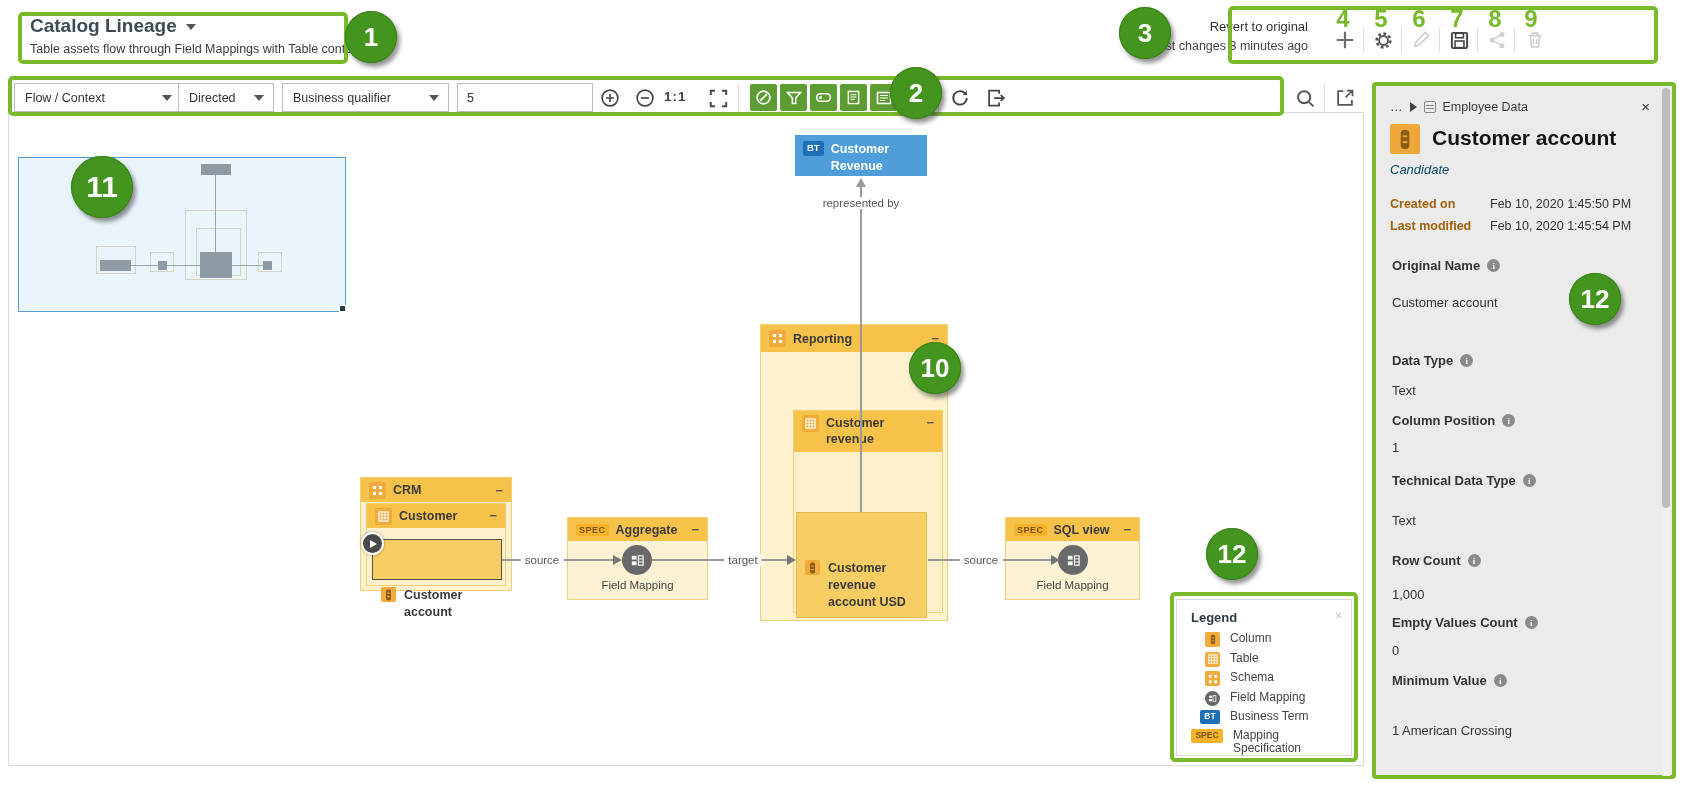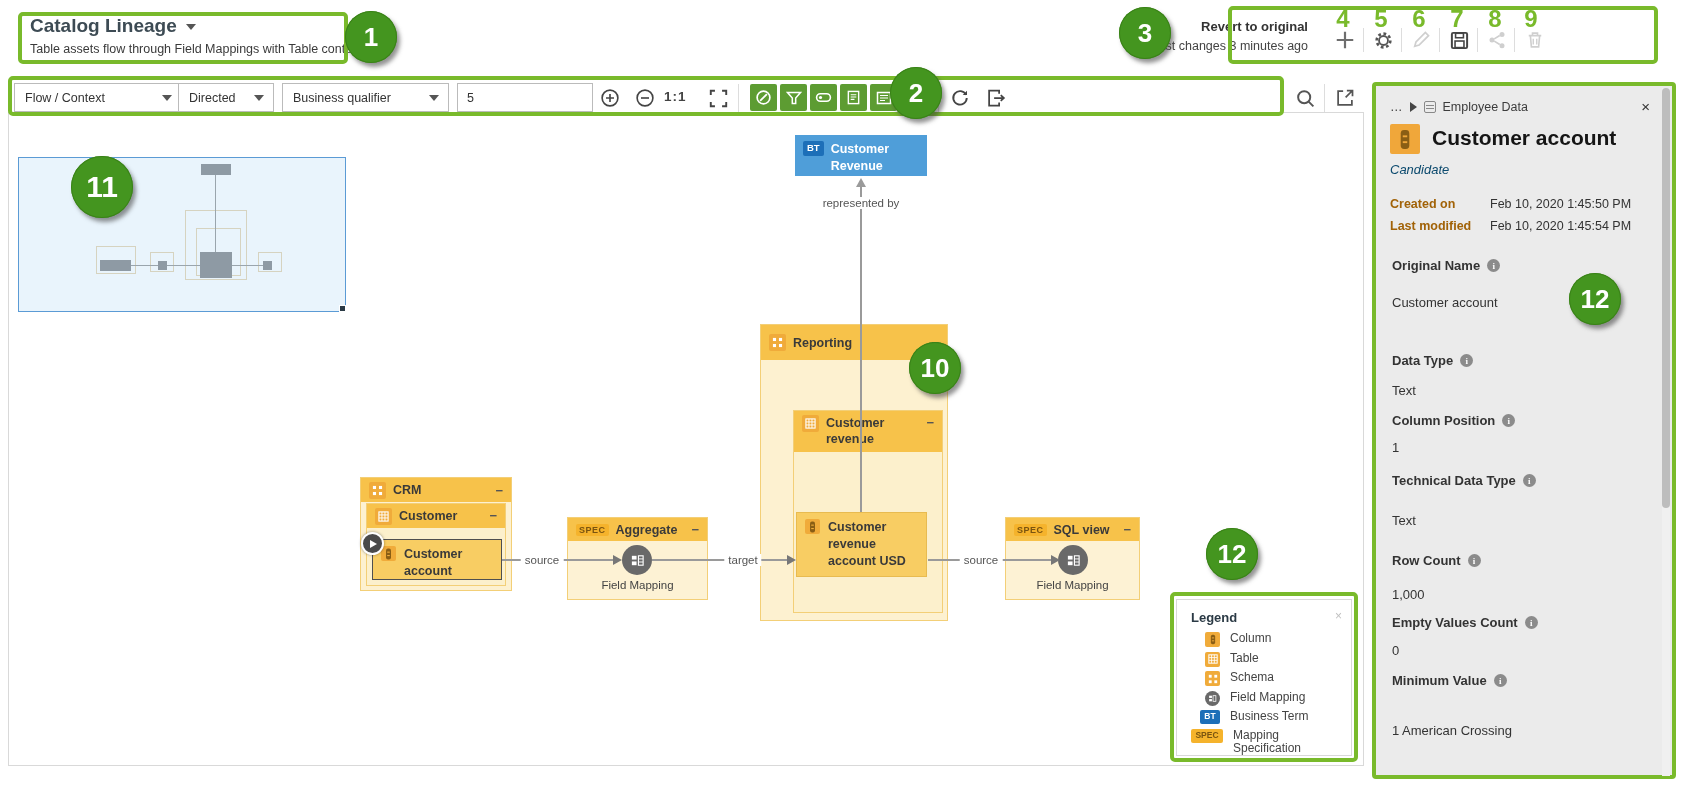--- a/index.html
+++ b/index.html
@@ -13,21 +13,21 @@
            color:#fff; font-weight:bold; font-size:26px; display:flex; align-items:center; justify-content:center; z-index:31; }
   .badge.big { width:62px; height:62px; font-size:30px; }
   .num-label { position:absolute; color:#79ba2b; font-weight:bold; font-size:24px; z-index:31; width:38px; text-align:center; }
 
   
   .page-title { position:absolute; left:30px; top:15px; font-size:19px; font-weight:bold; color:#3d4b54; }
   .caret-down { display:inline-block; width:0; height:0; border-left:5px solid transparent; border-right:5px solid transparent; border-top:6px solid #555; margin-left:9px; vertical-align:middle; }
   .page-subtitle { position:absolute; left:30px; top:42px; font-size:12.5px; color:#3a3a3a; }
 
   .revert-wrap { position:absolute; left:1130px; top:18px; width:178px; text-align:right; line-height:1.45; }
-  .revert-title { font-size:13px; font-weight:bold; color:#333; }
+  .revert-title { font-size:13px; font-weight:normal; color:#333; }
   .revert-sub { font-size:12.5px; color:#444; }
 
   .hdr-icons { position:absolute; left:1326px; top:26px; display:flex; z-index:5; }
   .hdr-icon-col { width:38px; height:28px; display:flex; align-items:center; justify-content:center; }
   .hdr-sep { position:absolute; width:1px; height:24px; background:#ddd; top:28px; }
 
   
   .tb-select { position:absolute; top:83px; height:29px; border:1px solid #bbb; background:#fff; font-size:12.5px; color:#333;
                display:flex; align-items:center; padding:0 10px; }
   .tb-select .caret-down { position:absolute; right:9px; }
@@ -50,21 +50,21 @@
   
   .grp { position:absolute; background:#fdf1d0; border:1px solid #f3cf77; z-index:1; }
   .grp-header { height:24px; background:#f7c24a; display:flex; align-items:center; padding:0 8px; gap:7px;
                 font-size:12.5px; font-weight:bold; color:#3a3a3a; }
   .grp-header .collapse { margin-left:auto; color:#555; font-weight:bold; font-size:13px; }
   .tbl { position:absolute; background:#fcf0cc; border:1px solid #f3cf77; z-index:2; }
   .tbl-header { background:#f7c24a; display:flex; align-items:flex-start; padding:4px 8px; gap:7px;
                 font-size:12.5px; font-weight:bold; color:#3a3a3a; line-height:1.3; }
   .tbl-header .collapse { margin-left:auto; color:#555; font-weight:bold; font-size:13px; }
   .colnode { position:absolute; background:#f8cd63; z-index:3; font-size:12.5px; font-weight:bold; color:#3a3a3a; }
-  .colnode .body { display:flex; padding:6px 8px; gap:8px; line-height:1.35; }
+  .colnode .body { display:flex; padding:6px 8px; gap:8px; line-height:1.35;margin-top:41px; }
   .colnode .attrs { background:#fdf6dd; font-weight:normal; font-size:12px; color:#444; padding:3px 8px 4px; line-height:1.7; border-top:1px solid #f0d79a; }
   .nicon { width:17px; height:17px; background:#f0ab3a; border-radius:2px; flex:0 0 auto; display:flex; align-items:center; justify-content:center; }
   .nicon.small { width:15px; height:15px; }
   .spec-chip { background:#f5b32c; color:#7a5410; font-weight:bold; font-size:9px; padding:1px 3px; border-radius:2px; letter-spacing:.5px; flex:0 0 auto; }
   .specnode { position:absolute; background:#fdf2d4; border:1px solid #f3cf77; z-index:2; }
   .fm-circle { position:absolute; width:30px; height:30px; border-radius:50%; background:#696969; display:flex; align-items:center; justify-content:center; z-index:4; }
   .fm-label { position:absolute; font-size:11.5px; color:#444; text-align:center; z-index:3; }
   .btnode { position:absolute; background:#4f9ed9; z-index:3; display:flex; padding:6px 8px; gap:7px;
             font-size:12.5px; font-weight:bold; color:#fff; line-height:1.35; }
   .bt-chip { background:#1d6fb8; color:#fff; font-weight:bold; font-size:9.5px; padding:1px 4px; border-radius:2px; height:15px; flex:0 0 auto; }
@@ -293,21 +293,21 @@
   <div class="btnode" style="left:795px;top:135px;width:132px;height:41px">
     <span class="bt-chip">BT</span>
     <span>Customer Revenue</span>
   </div>
 
   <div class="arrow-u" style="left:856px;top:178px"></div>
   <div class="vline" style="left:860px;top:187px;height:325px"></div>
   <div class="edge-label" style="left:861px;top:203px">represented by</div>
 
   <div class="grp" style="left:760px;top:324px;width:188px;height:297px">
-    <div class="grp-header" style="height:35px">
+    <div class="grp-header" style="height:27px">
       <span class="nicon">
         <svg width="11" height="11" viewBox="0 0 12 12">
             <rect x="1" y="1" width="3.4" height="3.4" fill="#fff"></rect>
             <rect x="7.6" y="1" width="3.4" height="3.4" fill="#fff"></rect>
             <rect x="1" y="7.6" width="3.4" height="3.4" fill="#fff"></rect>
             <rect x="7.6" y="7.6" width="3.4" height="3.4" fill="#fff"></rect>
           </svg>
       </span>
       <span>Reporting</span>
       <span class="collapse">−</span>

